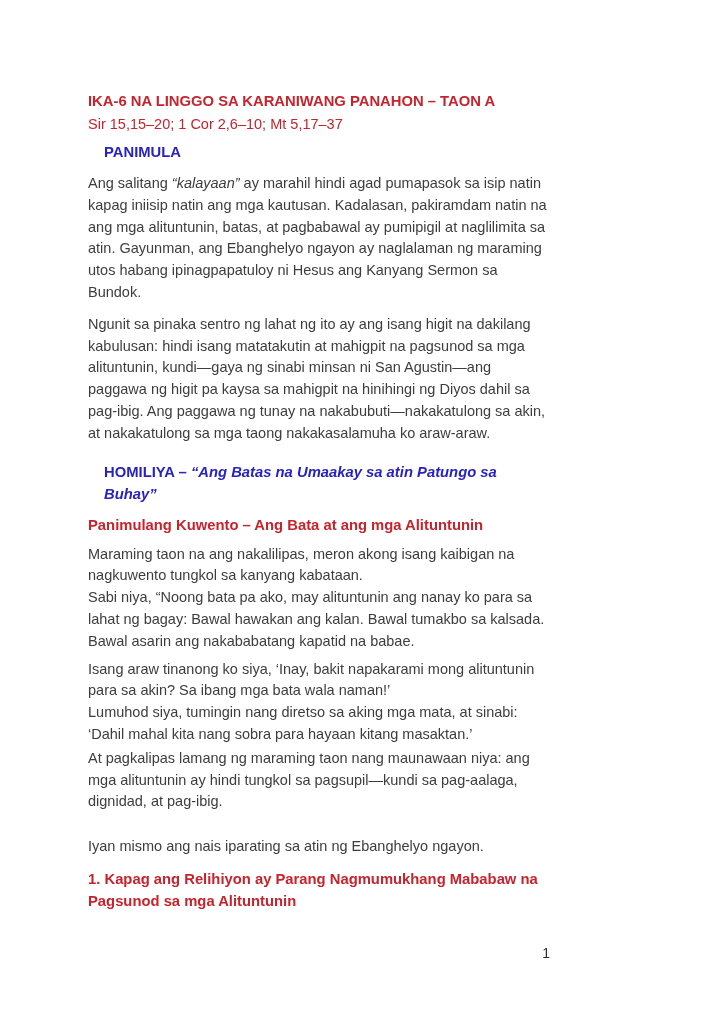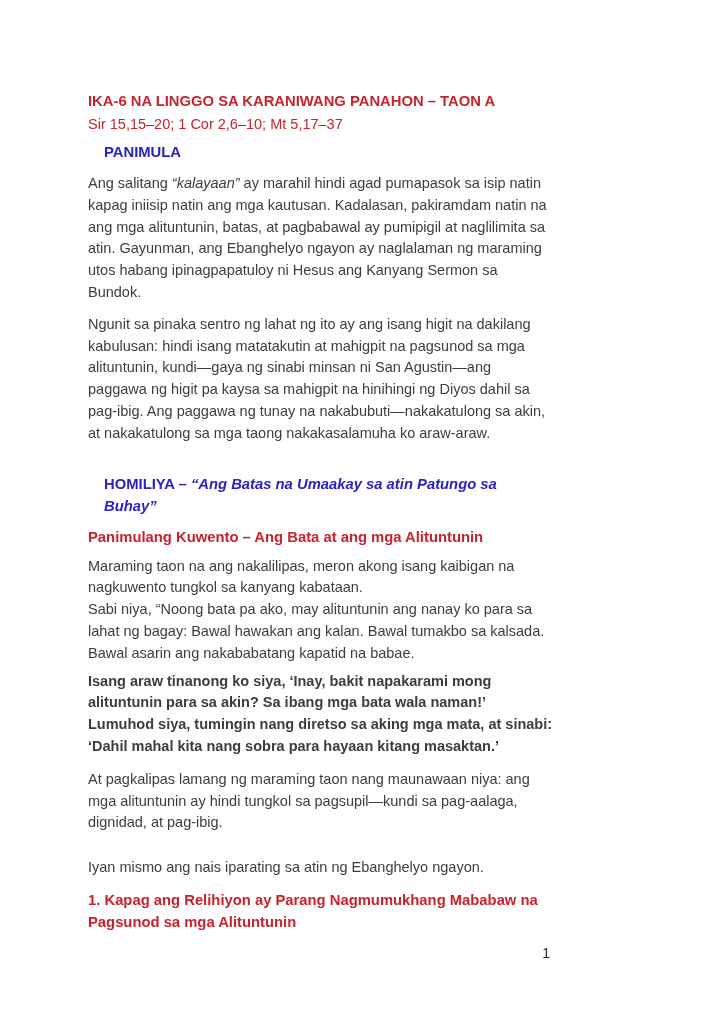--- a/index.html
+++ b/index.html
@@ -45,22 +45,22 @@
   .h-section1 { margin: 0 0 3px 0; }
   .body-para {
     font-size: 14.5px; font-weight: 400;
     line-height: 21.8px;
     color: var(--body-color, #3d3d3d);
     white-space: pre-wrap;
   }
   .body-para em { font-style: italic; }
   .mb-std   { margin-bottom: 10px; }
   .mb-sm    { margin-bottom: 6px; }
-  .mb-med   { margin-bottom: 11px; font-weight: bold; }
-  .mb-blank { margin-bottom: 28px; }
+  .mb-med   { margin-bottom: 2px; }
+  .mb-blank { margin-bottom: 16px; }
   .mb-gap   { margin-bottom: 23px; }
   .page-number {
     position: absolute;
     top: 942px; right: 90px;
     font-size: 14px; line-height: 22px;
     color: #2b2b2b;
   }
 </style>
 </head>
 <body>

